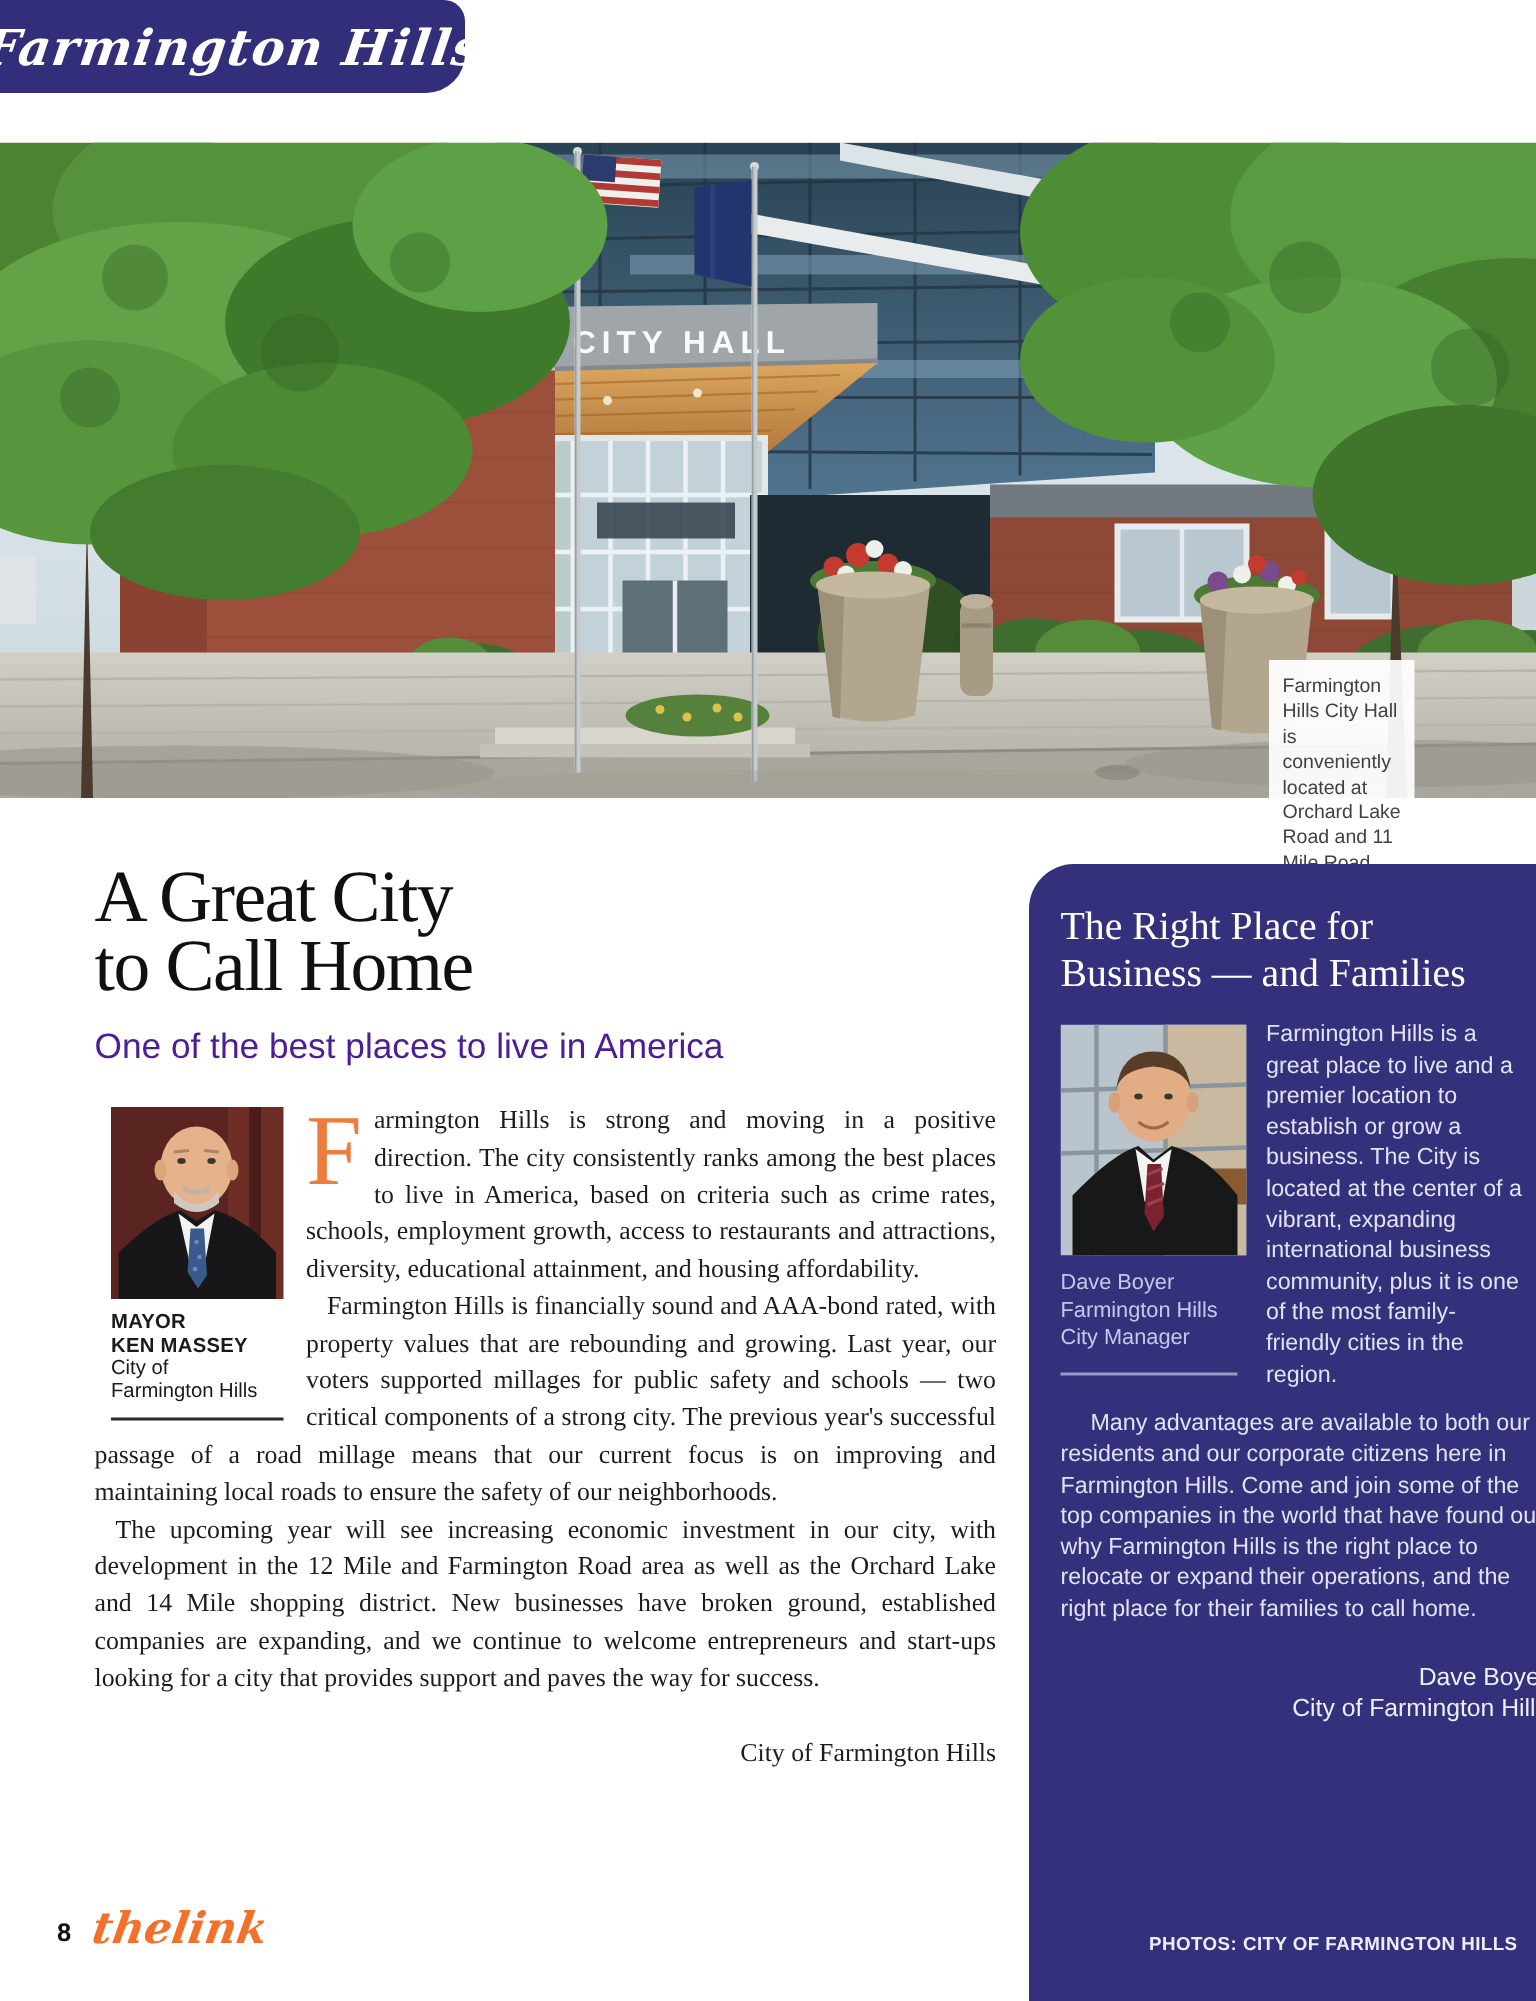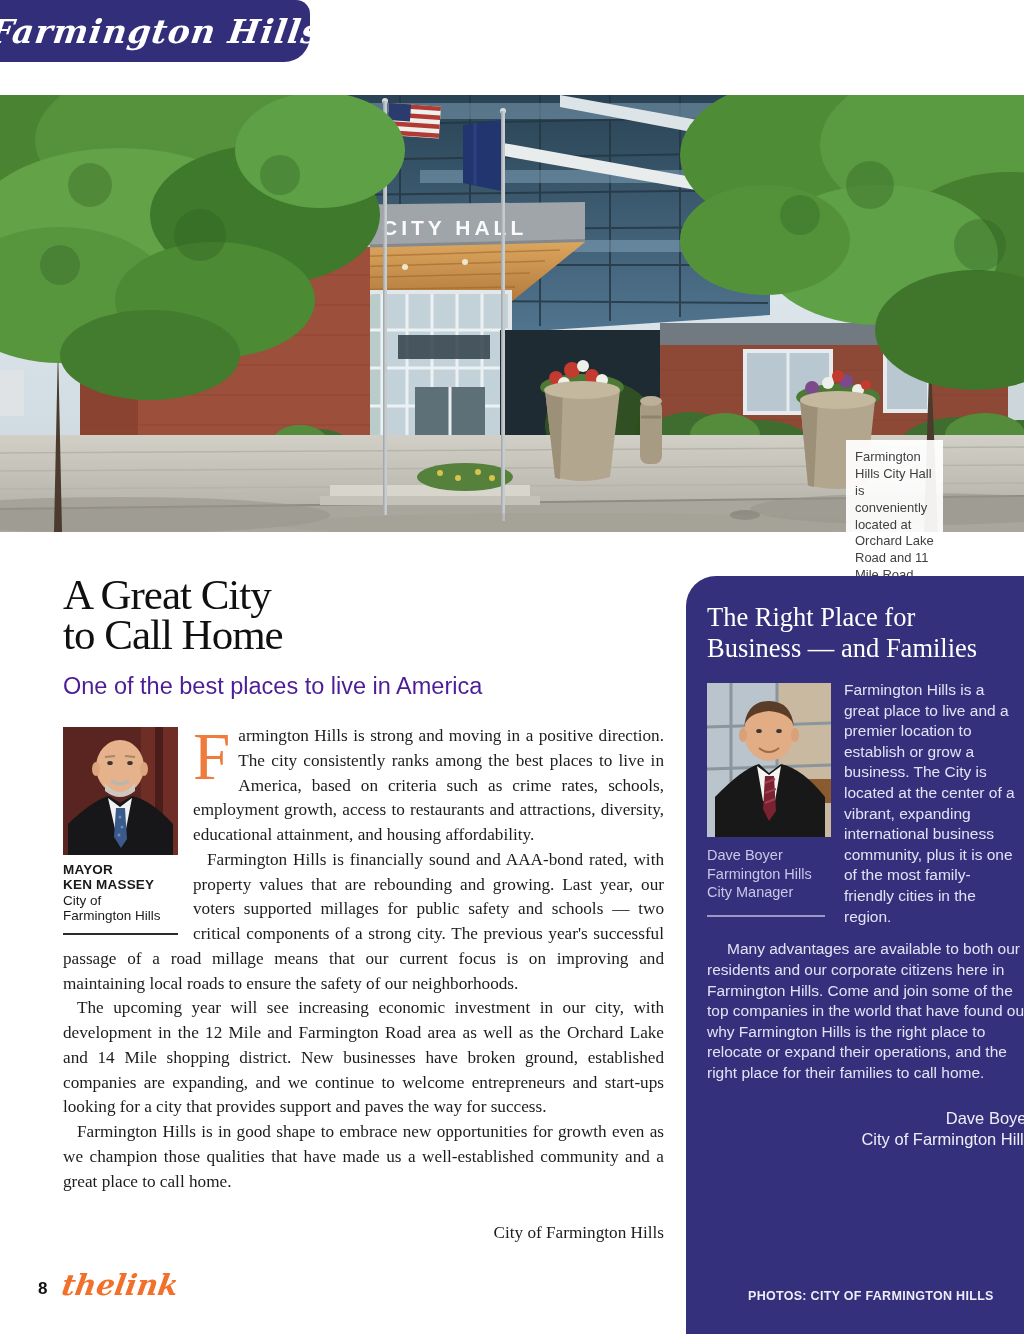--- a/index.html
+++ b/index.html
@@ -14,47 +14,47 @@
 
   
   .hero{position:absolute;left:0;top:95px;width:1024px;height:437px;overflow:hidden;}
   .hero svg{display:block;}
   .hero-caption{position:absolute;left:846px;top:440px;width:97px;background:rgba(255,255,255,.93);
           padding:9px 8px 10px 9px;font-family:"Liberation Sans",sans-serif;font-size:13px;
           line-height:1.3;color:#414141;box-sizing:border-box;}
 
   
   .article{position:absolute;left:63px;top:575px;width:601px;}
-  .headline{font-size:43px;line-height:.93;letter-spacing:-1px;color:#101010;font-weight:400;}
+  .headline{font-size:49px;line-height:.93;letter-spacing:-1px;color:#101010;font-weight:400;}
   .subtitle{font-family:"Liberation Sans",sans-serif;font-size:23.5px;color:#4c1d95;margin-top:18px;}
   .bodycopy{margin-top:24px;font-size:17.2px;line-height:1.44;color:#1c1c1c;text-align:justify;}
   .bodycopy p{margin:0;}
   .bodycopy p.indent{text-indent:14px;}
-  figure.mayor{float:left;width:115px;margin:3px 15px 4px 0;padding:0;}
+  figure.mayor{float:left;width:115px;margin:3px 15px 4px 11px;padding:0;}
   figure.mayor svg{display:block;}
   .mayor-cap{font-family:"Liberation Sans",sans-serif;font-size:13.5px;line-height:1.14;color:#1a1a1a;margin-top:7px;}
   .mayor-cap .b{font-weight:bold;letter-spacing:.2px;}
   .mayor-cap .i{}
   .mayor-rule{border:none;border-top:2px solid #2b2b2b;margin:10px 0 0 0;width:115px;}
   .dropcap{float:left;font-size:67px;line-height:.78;color:#ee7c3d;padding:6px 8px 0 0;font-family:"Liberation Serif",serif;}
   .sig{margin-top:26px;text-align:right;font-size:17.2px;line-height:1.35;color:#1c1c1c;}
 
   
   .sidebar{position:absolute;left:686px;top:576px;width:384px;height:758px;background:#34307b;
            border-radius:30px 0 0 0;box-sizing:border-box;padding:26px 38px 0 21px;
            font-family:"Liberation Sans",sans-serif;color:#e2e2f5;}
   .sb-title{font-family:"Liberation Serif",serif;font-size:26.5px;line-height:1.17;color:#ffffff;}
   .sb-body{margin-top:16px;font-size:15.5px;line-height:1.33;}
   figure.manager{float:left;width:124px;margin:3px 13px 0 0;padding:0;}
   figure.manager svg{display:block;}
   .manager-cap{font-size:14.5px;line-height:1.28;color:#c7c7e8;margin-top:9px;}
   .manager-rule{border:none;border-top:2px solid #9a9ac4;margin:13px 0 0 0;width:118px;}
   .sb-p2{margin-top:8px;text-indent:20px;}
   .sb-sig{margin-top:24px;text-align:right;font-size:16.5px;line-height:1.3;color:#eeeef8;}
-  .sb-credit{position:absolute;left:22px;bottom:31px;font-size:12.5px;font-weight:bold;
+  .sb-credit{position:absolute;left:40px;bottom:31px;font-size:12.5px;font-weight:bold;
              letter-spacing:.3px;color:#ededf8;padding-left:40px;}
 
   
   .pagenum{position:absolute;left:38px;top:1279px;font-family:"Liberation Sans",sans-serif;
            font-weight:bold;font-size:17px;color:#111;}
   .footlogo{position:absolute;left:62px;top:1268px;font-family:"DejaVu Serif",serif;
            font-style:italic;font-weight:bold;font-size:29px;color:#f2702a;transform:skewX(-9deg);}
 </style>
 </head>
 <body>
@@ -363,21 +363,20 @@
           <div class="b">KEN MASSEY</div>
           <div class="i">City of</div>
           <div class="i">Farmington Hills</div>
         </figcaption>
         <hr class="mayor-rule">
       </figure>
 
       <p><span class="dropcap">F</span><span>armington Hills is strong and moving in a positive direction. The city consistently ranks among the best places to live in America, based on criteria such as crime rates, schools, employment growth, access to restaurants and attractions, diversity, educational attainment, and housing affordability.</span></p>
       <p class="indent">Farmington Hills is financially sound and AAA-bond rated, with property values that are rebounding and growing. Last year, our voters supported millages for public safety and schools — two critical components of a strong city.  The previous year's successful passage of a road millage means that our current focus is on improving and maintaining local roads to ensure the safety of our neighborhoods.</p>
       <p class="indent">The upcoming year will see increasing economic investment in our city, with development in the 12 Mile and Farmington Road area as well as the Orchard Lake and 14 Mile shopping district. New businesses have broken ground, established companies are expanding, and we continue to welcome entrepreneurs and start-ups looking for a city that provides support and paves the way for success.</p>
-      <p class="indent">Farmington Hills is in good shape to embrace new opportunities for growth even as we champion those qualities that have made us a well-established community and a great place to call home.</p>
     </div>
 
     <div class="sig">
       <div>City of Farmington Hills</div>
     </div>
   </div>
 
   <div class="sidebar">
     <div class="sb-title">
       <div>The Right Place for</div>

